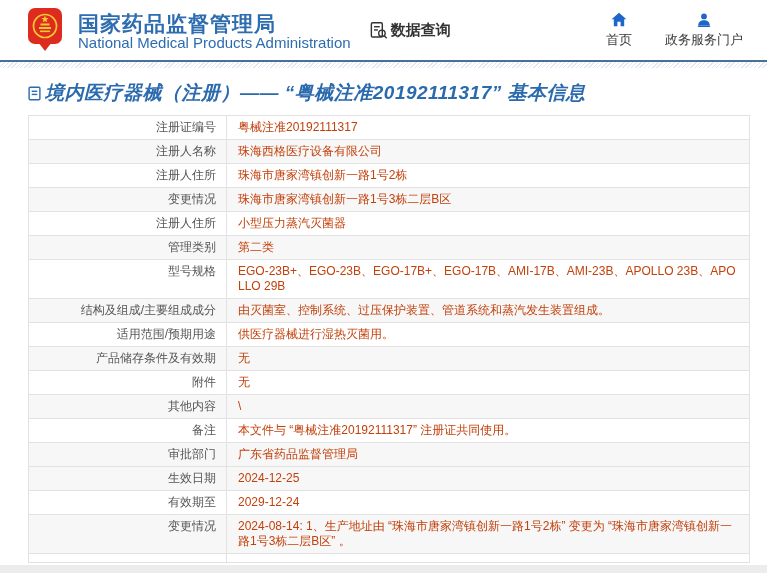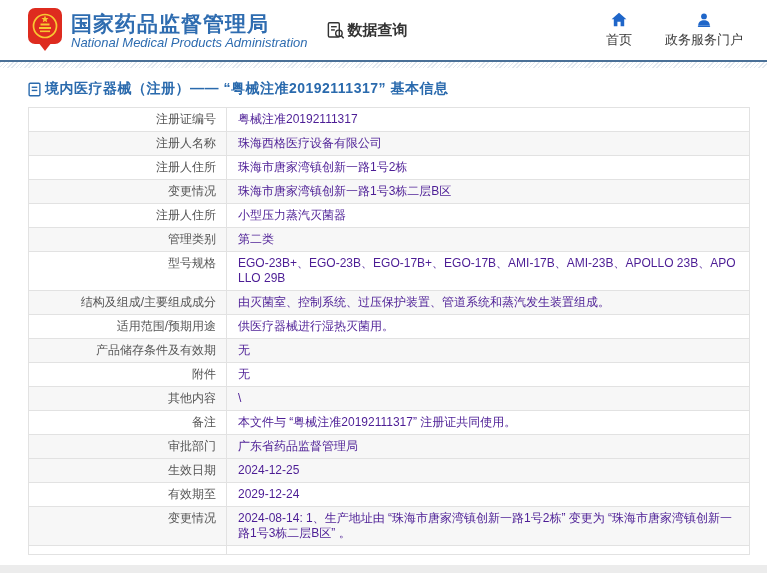--- a/index.html
+++ b/index.html
@@ -5,47 +5,47 @@
   * { margin:0; padding:0; box-sizing:border-box; }
   html,body { width:767px; height:573px; overflow:hidden; background:#ececec;
     font-family:"Liberation Sans","DejaVu Sans",sans-serif; }
   .page { background:#ffffff; width:767px; height:565px; }
 
   
   .site-header { height:62px; display:flex; align-items:center; padding:0 24px 0 28px;
     background:#fff; border-bottom:2px solid #4a7097; }
   .logo-group { display:flex; align-items:center; }
   .logo-emblem { width:34px; height:44px; flex:0 0 auto; }
-  .logo-text { margin-left:9px; }
+  .logo-text { margin-left:16px; }
   .logo-title { color:#2e6cb0; font-size:21px; font-weight:bold; letter-spacing:1px; line-height:24px; }
-  .logo-sub { color:#2e6cb0; font-size:13px; line-height:12px; margin-top:1px;font-style:italic; }
+  .logo-sub { color:#2e6cb0; font-size:15px; line-height:12px; margin-top:1px; }
   .data-query { display:flex; margin-left:18px; cursor:pointer; }
   .data-query svg { width:19px; height:19px; }
   .data-query-label { font-size:15px; color:#333; font-weight:600; margin-left:3px; }
   .header-nav { margin-left:auto; display:flex; gap:33px; }
   .nav-item { display:flex; flex-direction:column; align-items:center; cursor:pointer; }
   .nav-item svg { width:16px; height:16px; }
   .nav-label { font-size:13px; color:#3a3a3a; margin-top:3px; white-space:nowrap; }
 
   
   .hatch { height:6px; background:repeating-linear-gradient(135deg,#e2e8ef 0,#e2e8ef 1px,#fff 1px,#fff 3px); }
 
   
   .title-bar { display:flex; align-items:center; margin:12px 17px 9px 28px; }
   .title-bar svg { width:13px; height:15px; flex:0 0 auto; }
-  .page-title { color:#2a6aad; font-size:14px; font-weight:600; margin-left:4px; letter-spacing:.5px; }
+  .page-title { color:#2a6aad; font-size:19px; font-weight:600; margin-left:4px; letter-spacing:.5px;font-style:italic; }
 
   
   .info-table { margin-left:28px; width:722px; border:1px solid #e2e2e2; border-bottom:none; }
   .row { display:flex; border-bottom:1px solid #e2e2e2; background:#fff; }
   .row.alt { background:#f7f7f7; }
   .cell-label { width:198px; flex:0 0 aupx; flex-shrink:0; text-align:right;
     padding:4px 10px 4px 6px; color:#555; font-size:12px; line-height:15px;
     border-right:1px solid #e2e2e2; display:flex; justify-content:flex-end; align-items:flex-start; }
-  .cell-value { flex:1; padding:4px 10px 4px 11px; color:#4c1d95; font-size:12px;
+  .cell-value { flex:1; padding:4px 10px 4px 11px; color:#c2410c; font-size:12px;
     line-height:15px; word-break:break-all; display:flex; align-items:center; }
 </style>
 </head>
 <body>
 
 <div class="page">
 
   <div class="site-header">
     <div class="logo-group">
       <svg class="logo-emblem" viewBox="0 0 34 44">

